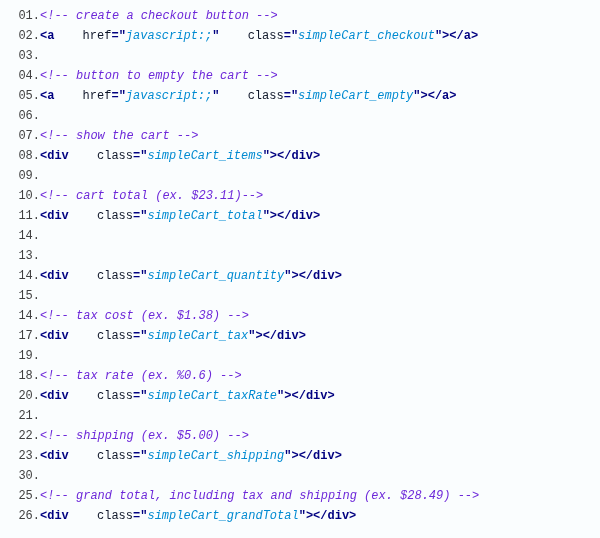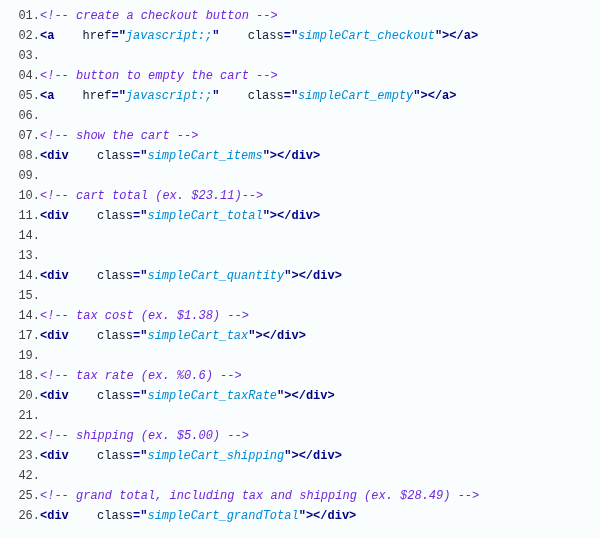--- a/index.html
+++ b/index.html
@@ -54,16 +54,16 @@
     <div class="line"><span class="lineno">14.</span><span class="code"><span class="punct">&lt;</span><span class="tag">div</span><span> </span><span class="attr-name">class</span><span class="eq">=</span><span class="punct">"</span><span class="attr-value">simpleCart_quantity</span><span class="punct">"</span><span class="punct">&gt;</span><span class="punct">&lt;/</span><span class="tag">div</span><span class="punct">&gt;</span></span></div>
     <div class="line"><span class="lineno">15.</span><span class="code"></span></div>
     <div class="line"><span class="lineno">14.</span><span class="code"><span class="comment">&lt;!-- tax cost (ex. $1.38) --&gt;</span></span></div>
     <div class="line"><span class="lineno">17.</span><span class="code"><span class="punct">&lt;</span><span class="tag">div</span><span> </span><span class="attr-name">class</span><span class="eq">=</span><span class="punct">"</span><span class="attr-value">simpleCart_tax</span><span class="punct">"</span><span class="punct">&gt;</span><span class="punct">&lt;/</span><span class="tag">div</span><span class="punct">&gt;</span></span></div>
     <div class="line"><span class="lineno">19.</span><span class="code"></span></div>
     <div class="line"><span class="lineno">18.</span><span class="code"><span class="comment">&lt;!-- tax rate (ex. %0.6) --&gt;</span></span></div>
     <div class="line"><span class="lineno">20.</span><span class="code"><span class="punct">&lt;</span><span class="tag">div</span><span> </span><span class="attr-name">class</span><span class="eq">=</span><span class="punct">"</span><span class="attr-value">simpleCart_taxRate</span><span class="punct">"</span><span class="punct">&gt;</span><span class="punct">&lt;/</span><span class="tag">div</span><span class="punct">&gt;</span></span></div>
     <div class="line"><span class="lineno">21.</span><span class="code"></span></div>
     <div class="line"><span class="lineno">22.</span><span class="code"><span class="comment">&lt;!-- shipping (ex. $5.00) --&gt;</span></span></div>
     <div class="line"><span class="lineno">23.</span><span class="code"><span class="punct">&lt;</span><span class="tag">div</span><span> </span><span class="attr-name">class</span><span class="eq">=</span><span class="punct">"</span><span class="attr-value">simpleCart_shipping</span><span class="punct">"</span><span class="punct">&gt;</span><span class="punct">&lt;/</span><span class="tag">div</span><span class="punct">&gt;</span></span></div>
-    <div class="line"><span class="lineno">42.</span><span class="code"></span></div>
+    <div class="line"><span class="lineno">30.</span><span class="code"></span></div>
     <div class="line"><span class="lineno">25.</span><span class="code"><span class="comment">&lt;!-- grand total, including tax and shipping (ex. $28.49) --&gt;</span></span></div>
     <div class="line"><span class="lineno">26.</span><span class="code"><span class="punct">&lt;</span><span class="tag">div</span><span> </span><span class="attr-name">class</span><span class="eq">=</span><span class="punct">"</span><span class="attr-value">simpleCart_grandTotal</span><span class="punct">"</span><span class="punct">&gt;</span><span class="punct">&lt;/</span><span class="tag">div</span><span class="punct">&gt;</span></span></div>
   </div>
 
 </body></html>

